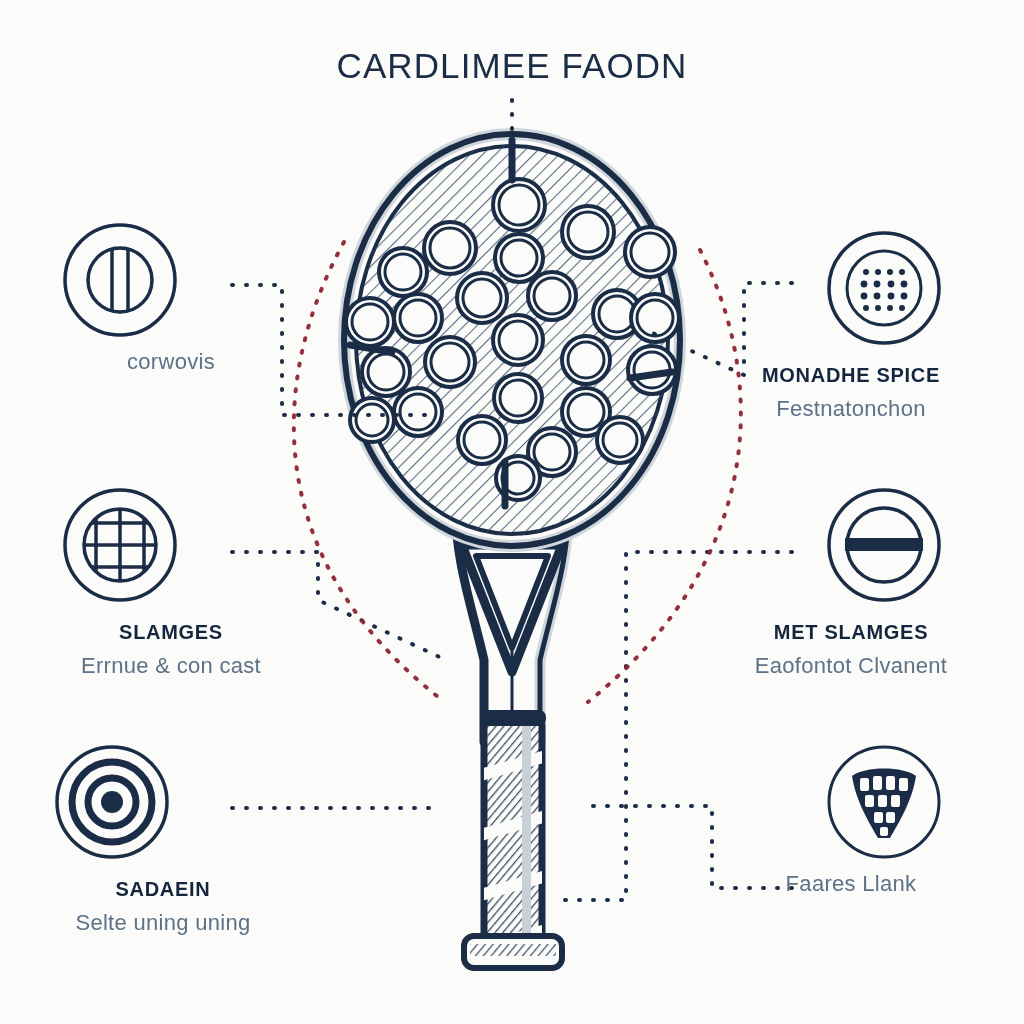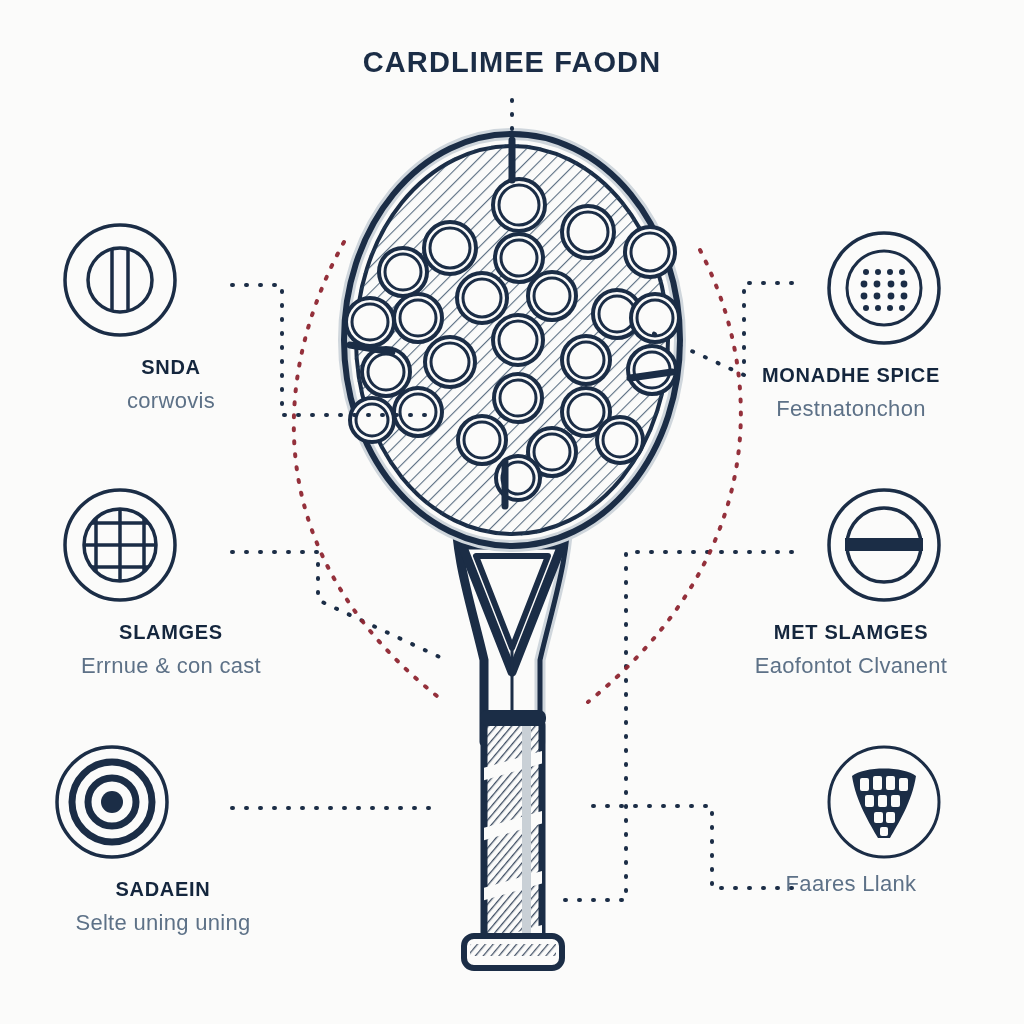--- a/index.html
+++ b/index.html
@@ -10,23 +10,23 @@
     overflow:hidden;
     position:relative;
   }
   #stage{position:absolute;inset:0;width:1024px;height:1024px;}
   .layer{position:absolute;inset:0;width:1024px;height:1024px;}
 
   
   .title{
     position:absolute;top:46px;left:0;width:1024px;
     text-align:center;
-    font-size:29px;
+    font-size:35px;
     letter-spacing:1.1px;
-    font-weight:700;
+    font-weight:400;
     color:#1b2d46;
     white-space:nowrap;
   }
 
   
   .feature{position:absolute;width:290px;}
   .feature .icon-wrap{position:relative;width:120px;height:120px;}
   .feature.left .icon-wrap{margin-left:36px;}
   .feature.right .icon-wrap{margin-left:auto;margin-right:56px;}
   .feature .f-title{
@@ -198,21 +198,20 @@
 
   <div class="feature left" id="feat-0">
     <div class="icon-wrap">
       <svg width="120" height="120" viewBox="0 0 120 120">
         <circle cx="60" cy="60" r="55" fill="none" stroke="#1b2d46" stroke-width="3.5"></circle>
         <circle cx="60" cy="60" r="32" fill="none" stroke="#1b2d46" stroke-width="3.5"></circle>
         <line x1="52" y1="30" x2="52" y2="90" stroke="#1b2d46" stroke-width="3.5"></line>
         <line x1="68" y1="30" x2="68" y2="90" stroke="#1b2d46" stroke-width="3.5"></line>
       </svg>
     </div>
-    <div class="f-title">SNDA</div>
     <div class="f-sub">corwovis</div>
   </div>
 
   <div class="feature left" id="feat-1">
     <div class="icon-wrap">
       <svg width="120" height="120" viewBox="0 0 120 120">
         <circle cx="60" cy="60" r="55" fill="none" stroke="#1b2d46" stroke-width="3.5"></circle>
         <clipPath id="gm">
             <circle cx="60" cy="60" r="36"></circle>
           </clipPath>

